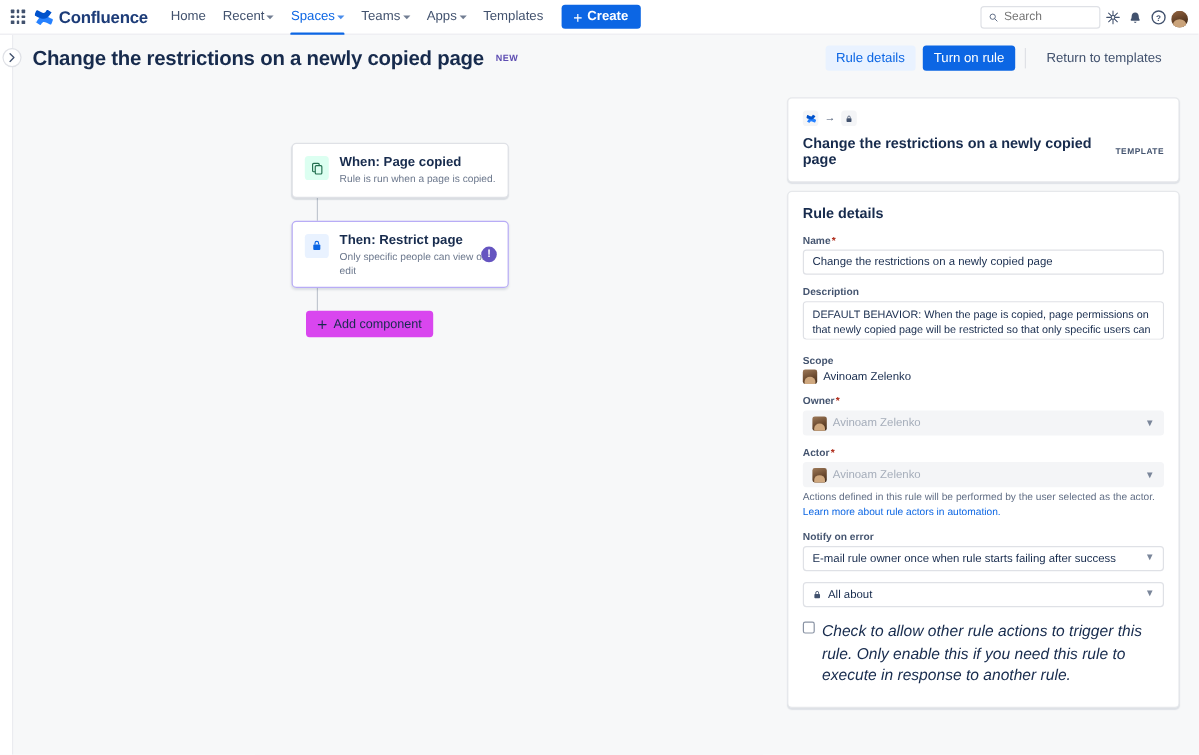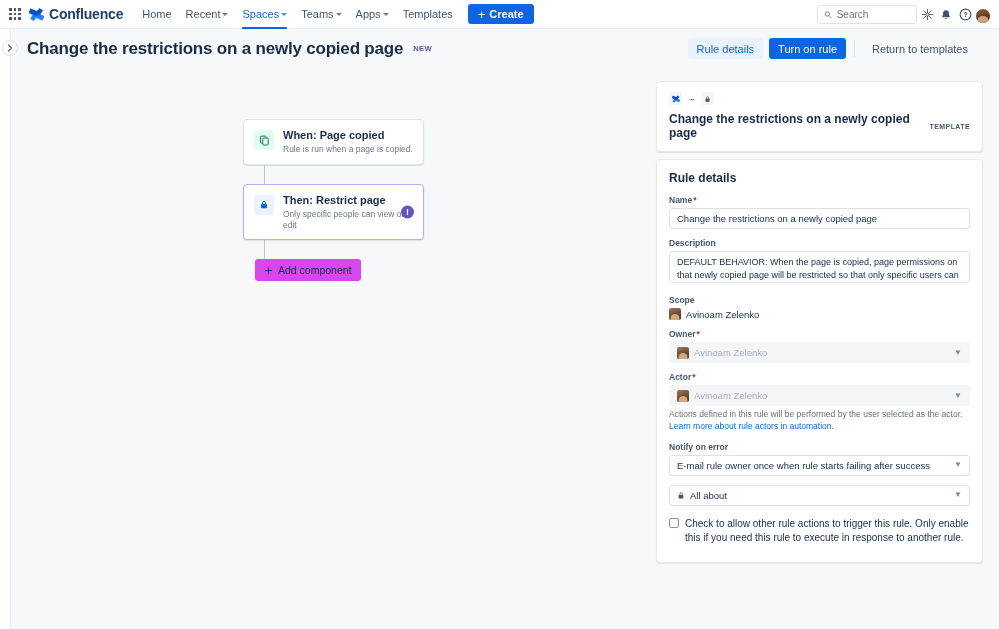--- a/index.html
+++ b/index.html
@@ -277,21 +277,21 @@
   .help-text {
     font-size: 8.5px; color: #626f86; margin-top: 3px; line-height: 1.4;
   }
   .link { color: #0c66e4; text-decoration: none; cursor: pointer; }
   .check-row { display: flex; align-items: flex-start; gap: 6px; margin-top: 11px; }
   .checkbox {
     width: 10px; height: 10px; border: 1.2px solid #8993a4;
     border-radius: 2px; background: #fff; flex-shrink: 0;
     margin-top: 1px; cursor: pointer;
   }
-  .check-label { font-size: 10px; color: #172b4d; line-height: 1.45; }
+  .check-label { font-size: 13px; color: #172b4d; line-height: 1.45; font-style: italic; }
 </style>
 </head>
 <body>
 
 <div class="topnav">
   <div class="app-switcher">
     <i></i>
       <i></i>
       <i></i>
       <i></i>

